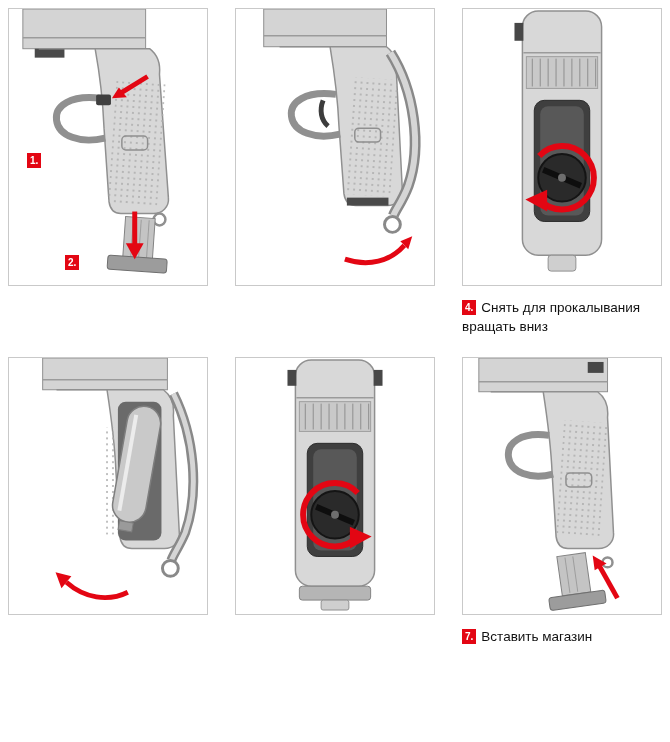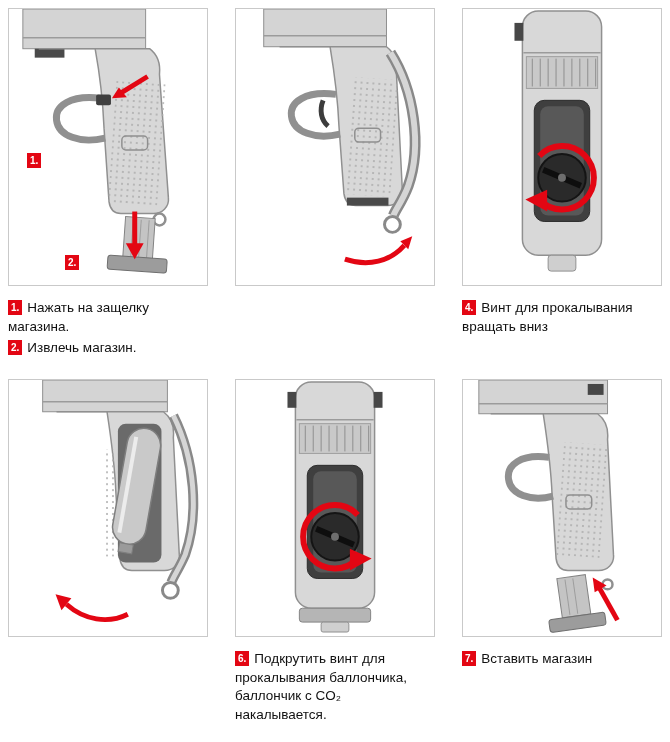--- a/index.html
+++ b/index.html
@@ -78,24 +78,20 @@
             <line x1="140" y1="68" x2="114" y2="84" stroke="#e30613" stroke-width="5"></line>
             <polygon points="104,90 111,79 119,89"></polygon>
           </g>
           <g fill="#e30613">
             <line x1="127" y1="204" x2="127" y2="238" stroke="#e30613" stroke-width="5"></line>
             <polygon points="118,236 136,236 127,252"></polygon>
           </g>
         </svg>
         <span class="badge" style="left:18px; top:144px">1.</span>
         <span class="badge" style="left:56px; top:246px">2.</span>
-      </div>
-      <div class="caption">
-        <p class="cap-item"><span class="marker">1.</span><span>Нажать на защелку магазина.</span></p>
-        <p class="cap-item"><span class="marker">2.</span><span>Извлечь магазин.</span></p>
       </div>
     </section>
 
     <section class="panel">
       <div class="figure fig-tall">
         <svg viewBox="0 0 200 278" preserveAspectRatio="none">
           <defs>
               <pattern id="tx2" width="6" height="6" patternUnits="userSpaceOnUse">
                 <circle cx="3" cy="3" r="1" fill="#ababab"></circle>
               </pattern>
@@ -151,21 +147,21 @@
             <line x1="81" y1="162" x2="119" y2="178" stroke="#0e0e0e" stroke-width="6"></line>
             <circle cx="100" cy="170" r="4" fill="#6e6e6e"></circle>
           </g>
           <g fill="#e30613">
             <path d="M77,148 A32,32 0 1 1 77,192" fill="none" stroke="#e30613" stroke-width="6"></path>
             <polygon points="63,192 85,182 85,204"></polygon>
           </g>
         </svg>
       </div>
       <div class="caption">
-        <p class="cap-item"><span class="marker">4.</span><span>Винт для прокалывания вращать вниз</span></p>
+        <p class="cap-item"><span class="marker">4.</span><span>Снять для прокалывания вращать вниз</span></p>
       </div>
     </section>
 
     <section class="panel">
       <div class="figure fig-short">
         <svg viewBox="0 0 200 258" preserveAspectRatio="none">
           <defs>
               <pattern id="tx4" width="6" height="6" patternUnits="userSpaceOnUse">
                 <circle cx="3" cy="3" r="1" fill="#ababab"></circle>
               </pattern>
@@ -224,23 +220,20 @@
             <circle cx="100" cy="158" r="24" fill="#2a2a2a" stroke="#141414" stroke-width="2"></circle>
             <line x1="81" y1="150" x2="119" y2="166" stroke="#0e0e0e" stroke-width="6"></line>
             <circle cx="100" cy="158" r="4" fill="#6e6e6e"></circle>
           </g>
           <g fill="#e30613">
             <path d="M123,136 A32,32 0 1 0 123,180" fill="none" stroke="#e30613" stroke-width="6"></path>
             <polygon points="137,180 115,170 115,192"></polygon>
           </g>
         </svg>
       </div>
-      <div class="caption">
-        <p class="cap-item"><span class="marker">6.</span><span>Подкрутить винт для прокалывания баллончика, баллончик с CO₂ накалывается.</span></p>
-      </div>
     </section>
 
     <section class="panel">
       <div class="figure fig-short">
         <svg viewBox="0 0 200 258" preserveAspectRatio="none">
           <defs>
               <pattern id="tx6" width="6" height="6" patternUnits="userSpaceOnUse">
                 <circle cx="3" cy="3" r="1" fill="#ababab"></circle>
               </pattern>
             </defs>

